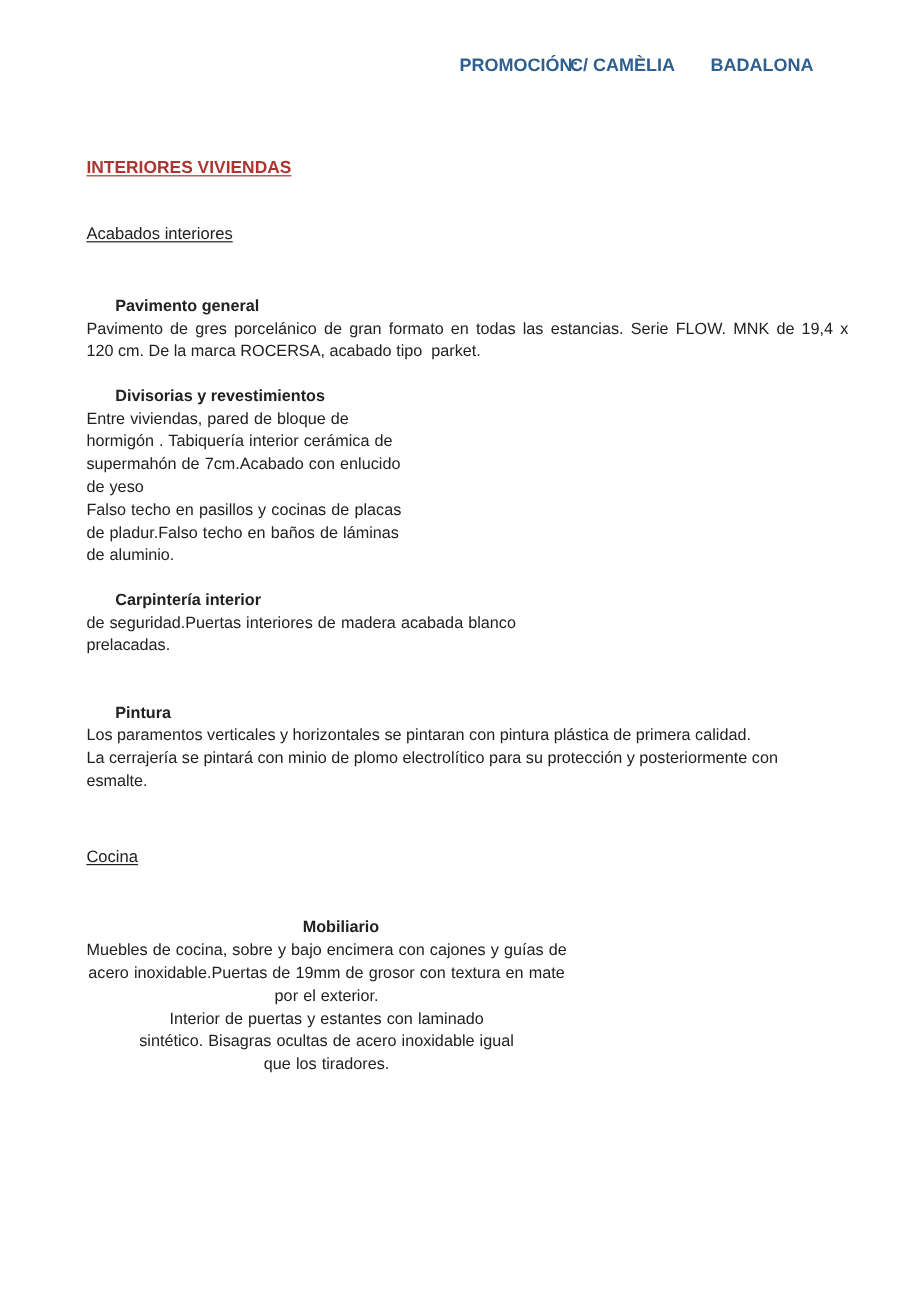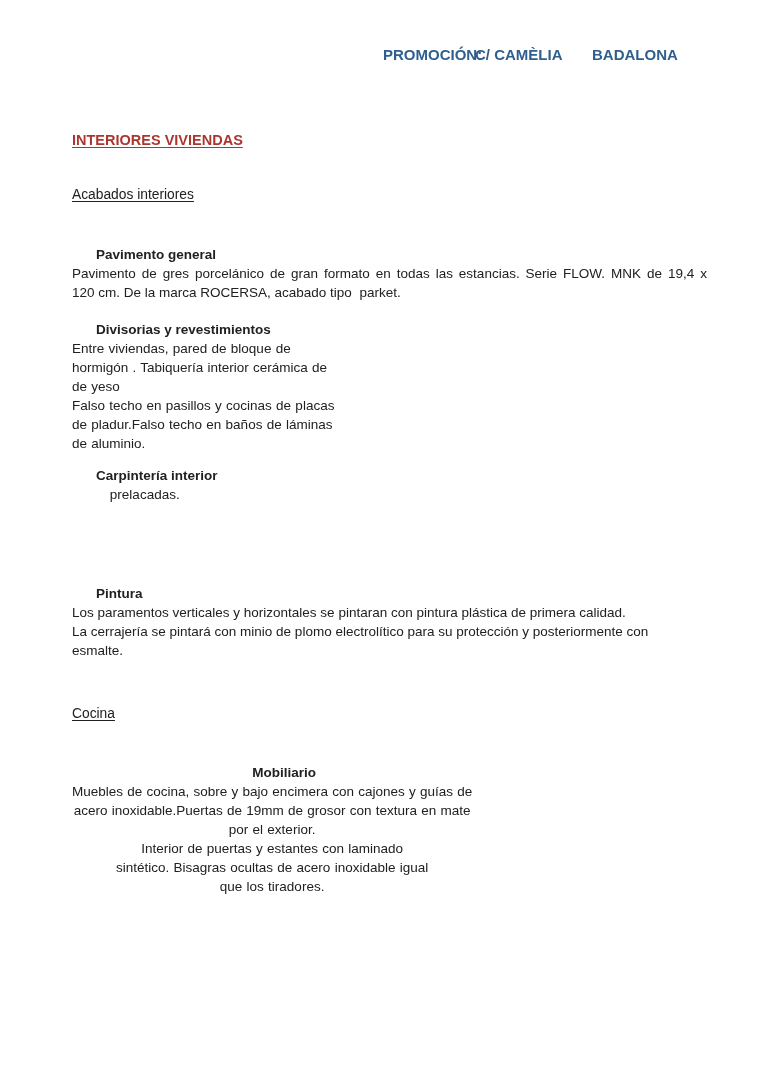--- a/index.html
+++ b/index.html
@@ -60,21 +60,21 @@
   section { line-height: 19px; font-size: 13.5px; }
   section h3 {
     margin: 0;
     font-size: 13.5px;
     font-weight: bold;
     line-height: 19px;
     padding-left: 24px;
   }
   .sec-pavimento   { top: 245px; }
   .sec-divisorias  { top: 320px; }
-  .sec-carpinteria { top: 466px; text-align: center; }
+  .sec-carpinteria { top: 490px; }
   .sec-pintura     { top: 584px; }
   .sec-mobiliario  { top: 763px; text-align: center; }
 
   .line { white-space: pre; line-height: 19px; }
   .narrow .line { word-spacing: 0.5px; }
   
   .jline {
     width: 635px;
     white-space: normal;
     text-align-last: justify;
@@ -98,28 +98,30 @@
   <section class="abs sec-pavimento">
     <h3>Pavimento general</h3>
     <div class="line jline">Pavimento de gres porcelánico de gran formato en todas las estancias. Serie FLOW. MNK de 19,4 x</div>
     <div class="line">120 cm. De la marca ROCERSA, acabado tipo&nbsp; parket.</div>
   </section>
 
   <section class="abs sec-divisorias narrow">
     <h3>Divisorias y revestimientos</h3>
     <div class="line">Entre viviendas, pared de bloque de</div>
     <div class="line">hormigón . Tabiquería interior cerámica de</div>
+    <div class="line">supermahón de 7cm.Acabado con enlucido</div>
     <div class="line">de yeso</div>
     <div class="line">Falso techo en pasillos y cocinas de placas</div>
     <div class="line">de pladur.Falso techo en baños de láminas</div>
     <div class="line">de aluminio.</div>
   </section>
 
   <section class="abs sec-carpinteria narrow">
     <h3>Carpintería interior</h3>
+    <div class="line">de seguridad.Puertas interiores de madera acabada blanco</div>
     <div class="line">prelacadas.</div>
   </section>
 
   <section class="abs sec-pintura">
     <h3>Pintura</h3>
     <div class="line">Los paramentos verticales y horizontales se pintaran con pintura plástica de primera calidad.</div>
     <div class="line">La cerrajería se pintará con minio de plomo electrolítico para su protección y posteriormente con</div>
     <div class="line">esmalte.</div>
   </section>
 

